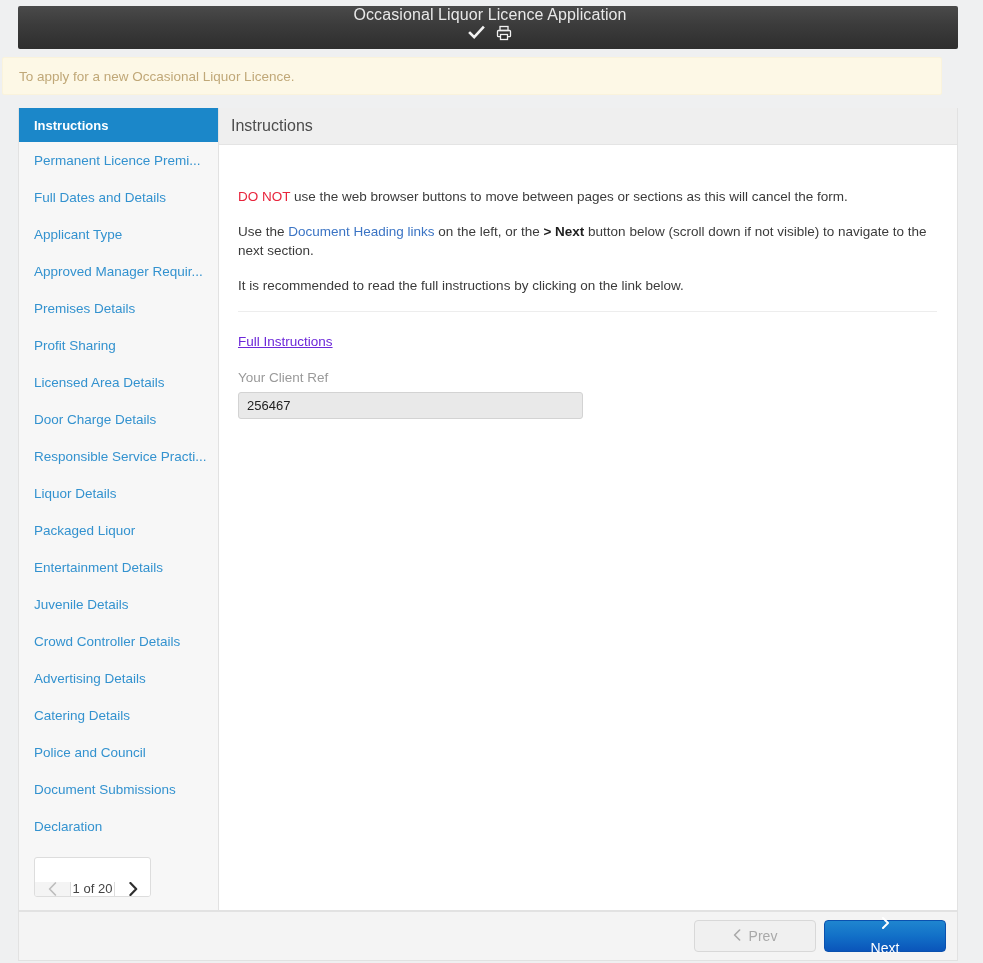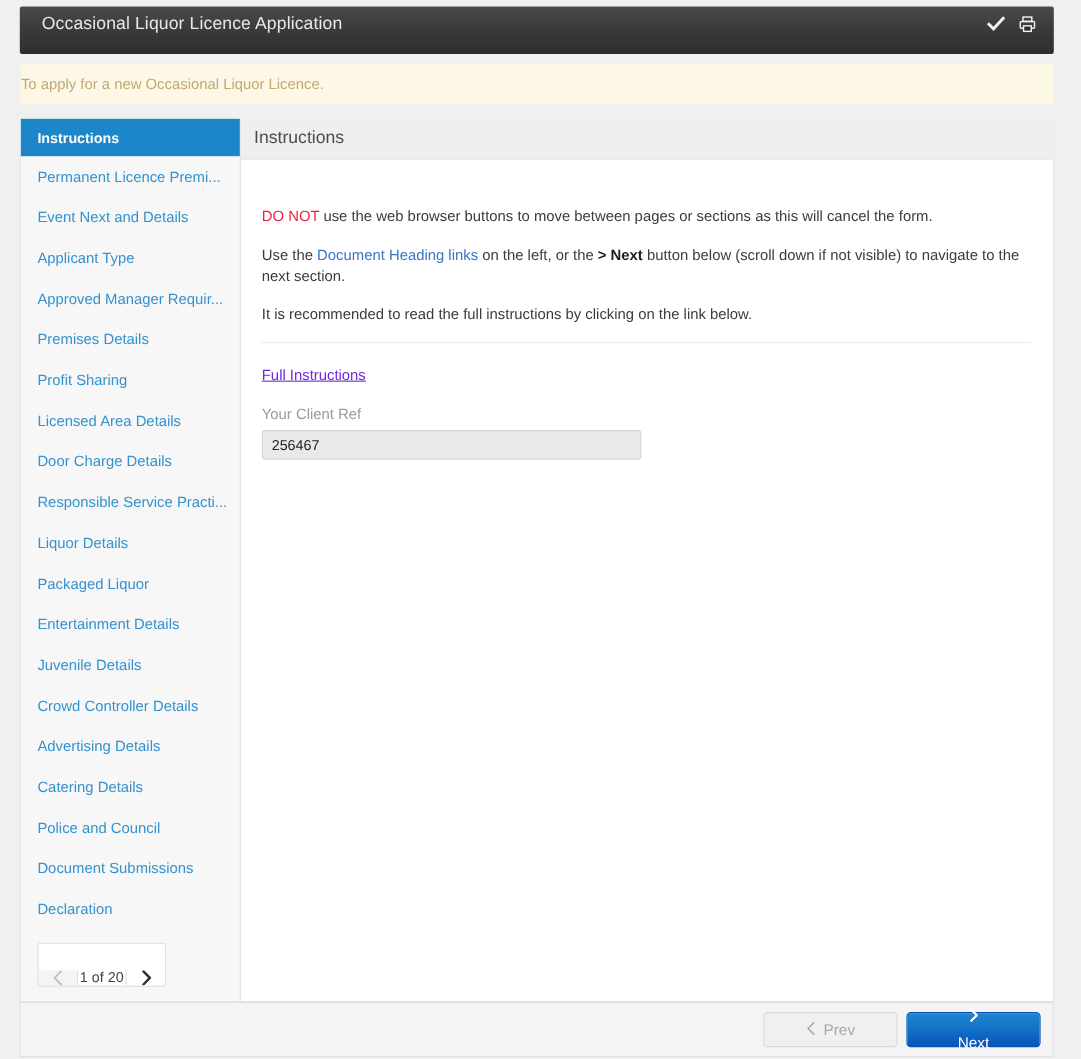--- a/index.html
+++ b/index.html
@@ -12,35 +12,37 @@
   }
   .page { position: relative; width: 983px; height: 963px; overflow: hidden; }
 
   
   .titlebar {
     position: absolute; left: 18px; top: 6px; width: 940px; height: 43px;
     background: linear-gradient(to bottom, #4a4a4a 0%, #3b3b3b 45%, #2e2e2e 100%);
     border-radius: 2px;
     display: flex; align-items: center; justify-content: space-between;
     padding: 0 16px 12px 20px;
+    flex-direction: column;
   }
   .titlebar .title {
     color: #e8e8e8; font-size: 16px; letter-spacing: .1px;
   }
   .titlebar .icons { display: flex; align-items: center; gap: 11px; }
   .tb-icon { display: inline-flex; align-items: center; justify-content: center; width: 17px; height: 17px; color: #f2f2f2; }
   .tb-icon svg { display: block; }
 
   
   .notice {
-    position: absolute; left: 18px; top: 57px; width: 940px; height: 38px;
+    position: absolute; left: 2px; top: 57px; width: 940px; height: 38px;
     background: #fdf8e6;
     border: 1px solid #faf3dc;
     border-radius: 2px;
     display: flex; align-items: center;
+    padding-left: 16px;
   }
   .notice span { color: #c0a878; font-size: 13.5px; }
 
   
   .body-wrap {
     position: absolute; left: 18px; top: 108px; width: 940px; height: 803px;
     display: flex;
     background: #fff;
     border: 1px solid #e2e2e2;
     border-top: none;
@@ -187,21 +189,21 @@
 
     <div class="sidebar">
       <div id="nav-list">
           <div class="nav-item active">
             <span>Instructions</span>
           </div>
           <div class="nav-item">
             <span>Permanent Licence Premi...</span>
           </div>
           <div class="nav-item">
-            <span>Event Next and Details</span>
+            <span>Full Dates and Details</span>
           </div>
           <div class="nav-item">
             <span>Applicant Type</span>
           </div>
           <div class="nav-item">
             <span>Approved Manager Requir...</span>
           </div>
           <div class="nav-item">
             <span>Premises Details</span>
           </div>

